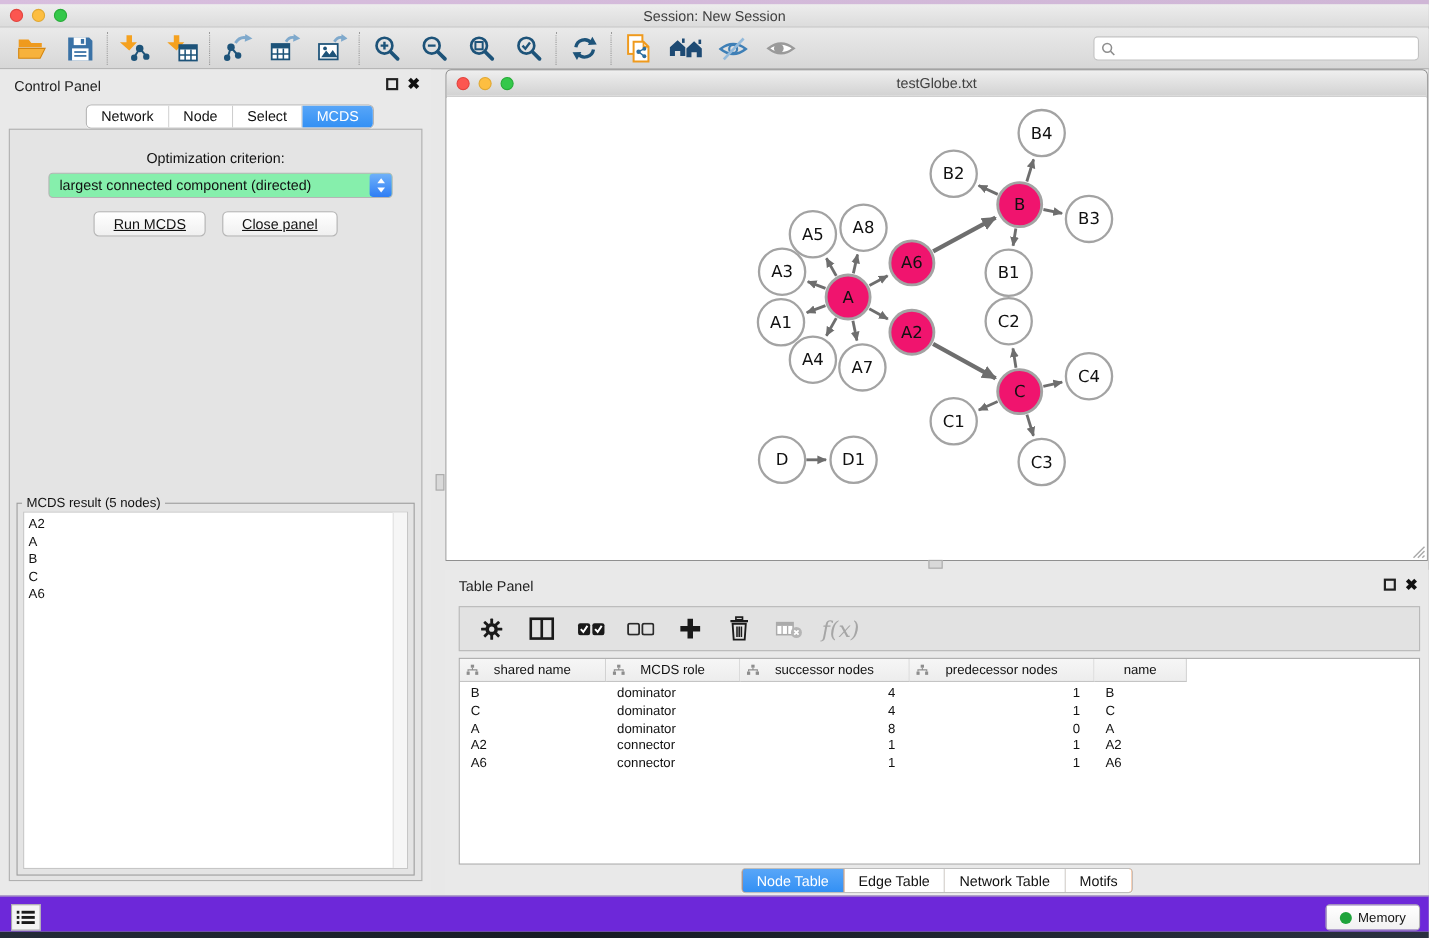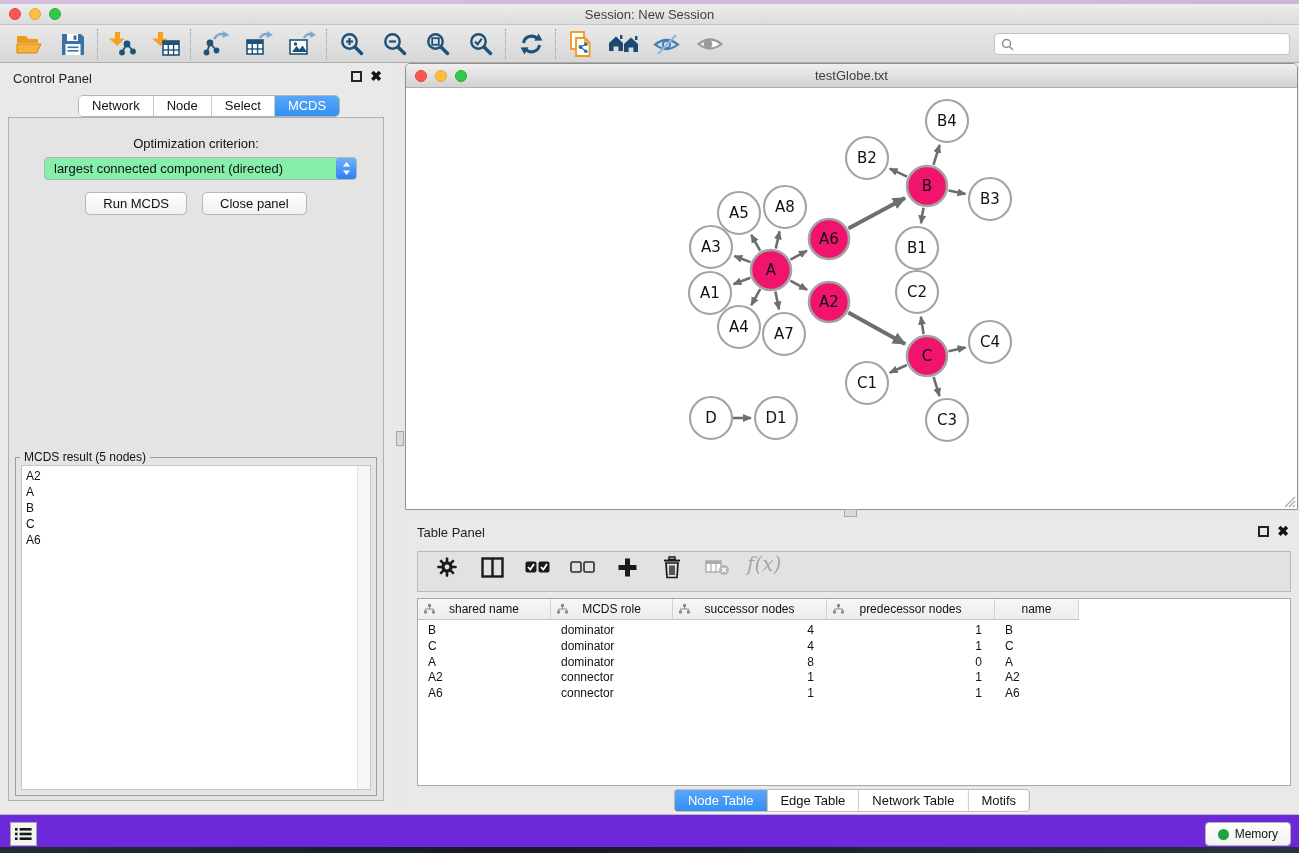--- a/index.html
+++ b/index.html
@@ -49,21 +49,21 @@
   .cp-body { position:absolute; top:54px; left:8px; width:376px; height:684px;
     background:#e4e4e4; border:1px solid #b0b0b0; }
   .opt-label { position:absolute; top:18px; left:0; right:0; text-align:center; font-size:13px; color:#111; }
   .dropdown { position:absolute; top:39px; left:35px; width:313px; height:23px; background:#86efac;
     border:1px solid #b5b5b5; border-radius:4px; display:flex; align-items:center; }
   .dropdown-value { flex:1; font-size:13px; color:#111; padding-left:9px; white-space:nowrap; overflow:hidden; }
   .dropdown-stepper { width:20px; height:21px; margin-right:0px; border-radius:3px 3px 3px 3px;
     background:linear-gradient(#6fb1f9,#2f7ef5); display:flex; align-items:center; justify-content:center; }
   .btn-row { position:absolute; top:74px; left:0; right:0; display:flex; justify-content:center; gap:15px; }
   .mac-btn { height:23px; padding:0 17px; font-size:13px; color:#111; background:linear-gradient(#ffffff,#f0f0f0);
-    border:1px solid #b6b6b6; border-radius:5px; cursor:default; }
+    border:1px solid #b6b6b6; border-radius:5px; cursor:default;text-decoration:underline; }
 
   .fieldset { position:absolute; left:6px; top:339px; width:362px; height:339px; border:1px solid #9d9d9d; }
   .fieldset .legend { position:absolute; top:-8px; left:4px; background:#e4e4e4; padding:0 4px; font-size:12px; color:#111; }
   .listbox { position:absolute; top:7px; left:5px; right:5px; bottom:5px; background:#fff; border:1px solid #c6c6c6; }
   .list-scroll { position:absolute; top:0; right:0; bottom:0; width:13px; background:#f6f6f6; border-left:1px solid #e2e2e2; }
   .list-items { position:absolute; top:2px; left:4px; right:16px; }
   .list-item { font-size:12px; color:#111; line-height:16px; }
 
   
   .v-split-handle { position:absolute; left:396px; top:431px; width:8px; height:15px; background:#d9d9d9; border:1px solid #a8a8a8; }
@@ -75,21 +75,21 @@
   .net-titlebar { position:absolute; top:0; left:0; right:0; height:24px;
     background:linear-gradient(#efefef,#d2d2d2); border-bottom:1px solid #b0b0b0;
     border-radius:4px 4px 0 0; display:flex; align-items:center; }
   .net-canvas { position:absolute; top:25px; left:0; right:0; bottom:0; background:#fff; overflow:hidden; }
   .resize-grip { position:absolute; right:1px; bottom:1px; }
 
   
   .table-panel { position:absolute; left:405px; top:518px; width:894px; height:296px; background:#e9e9e9; }
   .tp-title { position:absolute; left:12px; top:7px; font-size:13px; color:#222; }
   .tp-toolbar { position:absolute; left:12px; top:33px; width:874px; height:41px;
-    background:#e2e2e2; border:1px solid #b9b9b9; display:flex; gap:15px; padding-left:14px; }
+    background:#e2e2e2; border:1px solid #b9b9b9; display:flex; align-items:center; gap:15px; padding-left:14px; }
   .tp-btn { width:30px; height:30px; display:flex; align-items:center; justify-content:center; }
   .fx-label { font-size:20px; font-style:italic; font-family:"DejaVu Serif", serif; color:#a6a6a6; }
 
   .node-table { position:absolute; left:12px; top:80px; width:874px; height:188px; background:#fff; border:1px solid #a9a9a9; overflow:hidden; }
   .nt-header { position:absolute; top:0; left:0; height:21px; display:flex; }
   .nt-hcell { position:relative; height:21px; background:linear-gradient(#f6f6f6,#ededed);
     border-right:1px solid #d2d2d2; border-bottom:1px solid #c4c4c4;
     font-size:12px; color:#111; display:flex; align-items:center; justify-content:center; }
   .nt-hcell .hicon { position:absolute; left:6px; top:5px; }
   .nt-row { position:absolute; left:0; height:16px; display:flex; }

